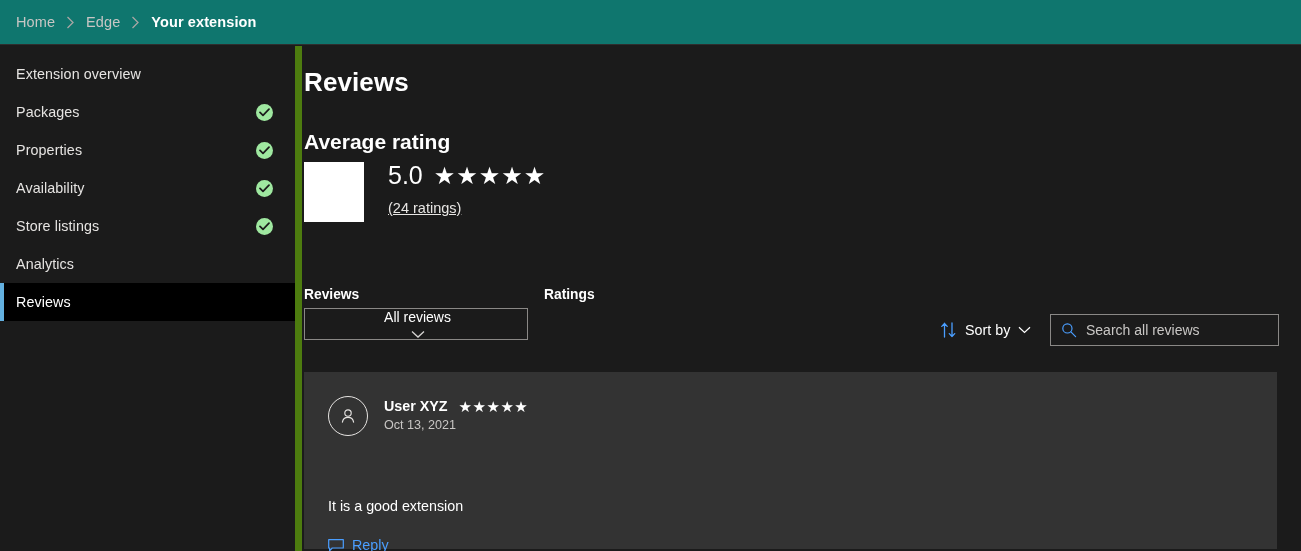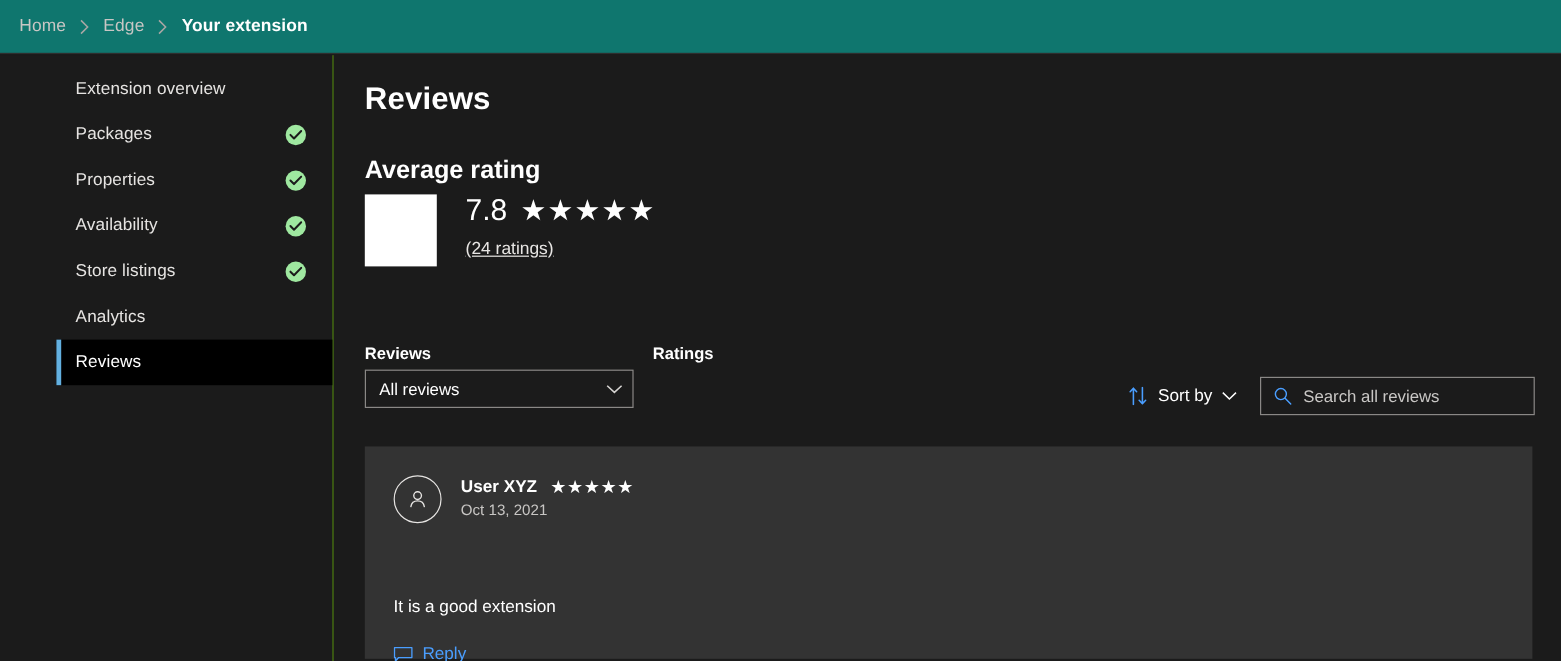--- a/index.html
+++ b/index.html
@@ -18,24 +18,23 @@
     background: #0f766e; border-bottom: 1px solid #2e2e2e;
     display: flex; align-items: center; padding-left: 16px;
   }
   .crumb { font-size: 14.5px; color: #c8c6c4; letter-spacing: .1px; }
   .crumb.current { color: #ffffff; font-weight: 700; }
   .crumb-sep { color: #a8a6a4; font-size: 13px; margin: 0 11px; line-height: 1; }
   .crumb-sep svg { display: block; }
 
   
   .sidebar {
-    position: absolute; left: 0; top: 46px; width: 278px; height: 505px;
-    background: #1b1b1b; border-right: 1px solid #4d7c0f;
+    position: absolute; left: 0; top: 46px; width: 302px; height: 505px;
+    background: #1b1b1b; border-right: 7px solid #4d7c0f;
     padding-top: 9px;
-    padding-left: 47px;
   }
   .nav-item {
     position: relative; height: 38px; display: flex; align-items: center;
     padding: 0 22px 0 16px; font-size: 14.3px; color: #e6e4e2;
     letter-spacing: .1px;
   }
   .nav-item .nav-label { flex: 1 1 auto; }
   .nav-item.selected { background: #000000; color: #ffffff; }
   .nav-item.selected::before {
     content: ""; position: absolute; left: 0; top: 0; bottom: 0; width: 4px;
@@ -65,21 +64,21 @@
 
   
   .filters { position: absolute; left: 25px; top: 241px; width: 975px; }
   .field-label { font-size: 13.8px; font-weight: 700; color: #ffffff; margin-bottom: 6px; }
   .field { position: absolute; top: 0; }
   .field-reviews { left: 0; width: 224px; }
   .field-ratings { left: 240px; width: 224px; }
   .dropdown {
     height: 32px; border: 1px solid #8a8886; background: #1b1b1b;
     display: flex; align-items: center; padding: 0 8px 0 11px;
-    font-size: 14px; color: #ffffff; cursor: pointer;
+    font-size: 14px; color: #ffffff; cursor: pointer; flex-direction: column;
   }
   .dropdown .dd-value { flex: 1 1 auto; }
   .chevron { color: #d6d4d2; flex: 0 0 auto; display: flex; }
   .chevron svg { display: block; }
 
   .sortby {
     position: absolute; left: 636px; top: 27px; height: 32px;
     display: flex; align-items: center; gap: 8px; cursor: pointer;
   }
   .sort-icon { display: flex; color: #4a9eff; }
@@ -193,21 +192,21 @@
   <div class="main">
 
     <div class="h1">Reviews</div>
 
     <div class="h2">Average rating</div>
 
     <div class="rating-row">
       <div class="thumb"></div>
       <div class="rating-text">
         <div class="rating-line">
-          <span class="rating-num">7.8</span>
+          <span class="rating-num">5.0</span>
           <span class="rating-stars">★★★★★</span>
         </div>
         <div class="rating-count">(24 ratings)</div>
       </div>
     </div>
 
     <div class="filters">
 
       <div class="field field-reviews">
         <div class="field-label">Reviews</div>

